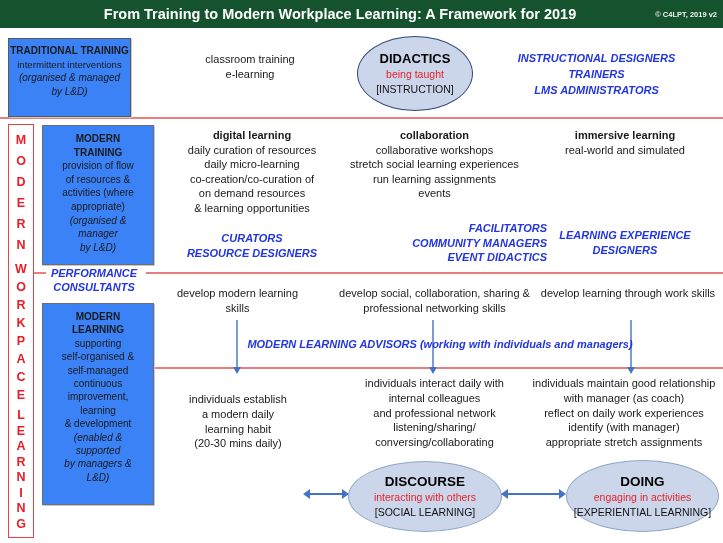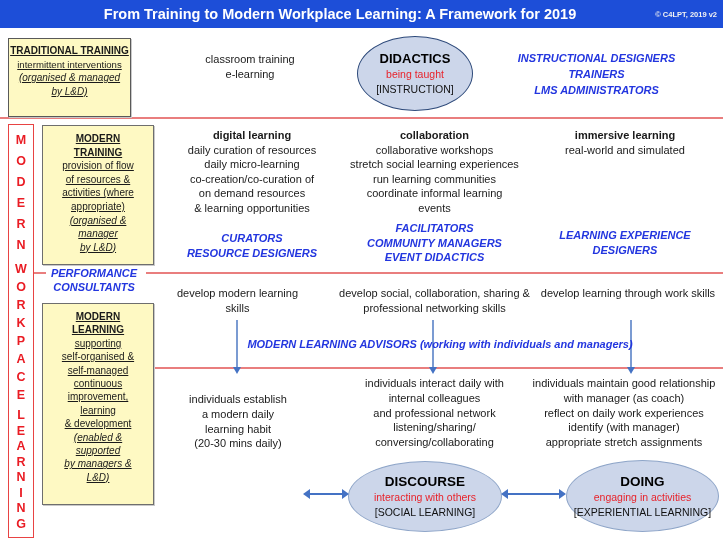--- a/index.html
+++ b/index.html
@@ -1,31 +1,31 @@
 <!DOCTYPE html>
 <html><head>
 <meta charset="utf-8">
 <style>
   html,body{margin:0;padding:0;background:#fff;}
   .stage{position:relative;width:723px;height:543px;background:#ffffff;overflow:hidden;
          font-family:"Liberation Sans",sans-serif;color:#1a1a1a;}
 
   
-  .header{position:absolute;left:0;top:0;width:723px;height:28px;background:#1d4ed8;}
+  .header{position:absolute;left:0;top:0;width:723px;height:28px;background:#14532d;}
   .header .title{position:absolute;left:0;top:0;width:680px;height:28px;line-height:28px;
                  text-align:center;color:#ffffff;font-weight:bold;font-size:14.5px;}
   .header .copy{position:absolute;right:6px;top:0;height:28px;line-height:30px;color:#f2f2f2;
                 font-size:7.5px;font-weight:bold;}
 
   
   .redline{position:absolute;height:2px;background:#e97e7e;}
 
   
-  .wbox{position:absolute;background:#fef9c3;border:1px solid #6e6e6e;box-shadow:1px 1px 0 #c9c9c9;
-        text-align:center;font-size:10px;line-height:13.6px;text-decoration:underline;}
+  .wbox{position:absolute;background:#3b82f6;border:1px solid #6e6e6e;box-shadow:1px 1px 0 #c9c9c9;
+        text-align:center;font-size:10px;line-height:13.6px;}
   .wbox .bt{font-weight:bold;font-size:10px;}
   .wbox .it{font-style:italic;}
 
   
   .sidebar{position:absolute;left:8px;top:124px;width:26px;height:414px;border:1.5px solid #e84343;
            box-sizing:border-box;display:flex;flex-direction:column;justify-content:space-between;
            align-items:center;padding:5px 0;}
   .sidebar .grp{display:flex;flex-direction:column;align-items:center;color:#ea1c24;
                 font-weight:bold;font-size:12.5px;}
   .grp.g1 div{line-height:21px;} .grp.g2 div{line-height:18px;} .grp.g3 div{line-height:15.5px;}
@@ -160,26 +160,25 @@
   <div class="tblock blue" style="left:158px;top:231px;width:188px;line-height:15px;">
       <div>CURATORS</div>
       <div>RESOURCE DESIGNERS</div>
     </div>
 
   <div class="tblock" style="left:322px;top:128px;width:225px;">
     <div class="hd">collaboration</div>
     <div>
         <div>collaborative workshops</div>
         <div>stretch social learning experiences</div>
-        <div>run learning communities</div>
-        <div>coordinate informal learning</div>
+        <div>run learning assignments</div>
         <div>events</div>
       </div>
   </div>
-  <div class="tblock blue" style="left:322px;top:221px;width:225px;line-height:14.6px;">
+  <div class="tblock blue" style="left:322px;top:221px;width:225px;line-height:14.6px;text-align:right;">
       <div>FACILITATORS</div>
       <div>COMMUNITY MANAGERS</div>
       <div>EVENT DIDACTICS</div>
     </div>
 
   <div class="tblock" style="left:527px;top:128px;width:196px;">
     <div class="hd">immersive learning</div>
     <div>
         <div>real-world and simulated</div>
       </div>

